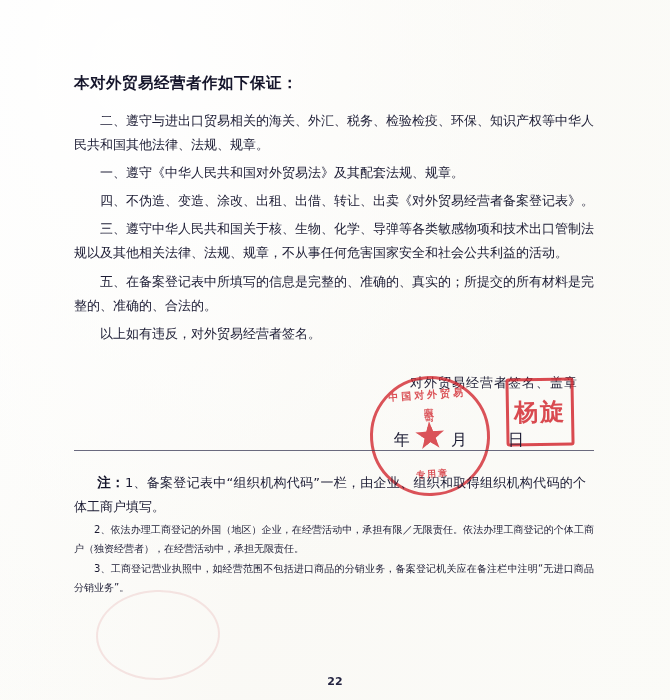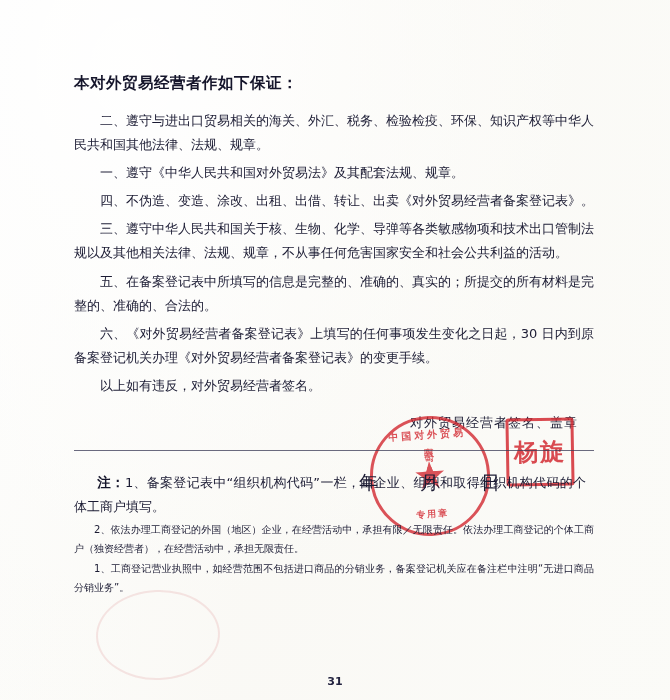--- a/index.html
+++ b/index.html
@@ -47,37 +47,37 @@
   .para {
     font-size: 13px;
     line-height: 1.85;
     text-indent: 2em;
     margin: 0 0 4px 0;
     color: #1b1b33;
     text-align: justify;
   }
   .sign-block {
     position: relative;
-    margin-top: 16px;
+    margin-top: 28px;
     height: 110px;
   }
   .sign-line {
     position: absolute;
     right: 16px;
     top: 0;
     font-size: 13px;
     color: #1b1b33;
     letter-spacing: 1px;
     white-space: nowrap;
   }
   .date-line {
     position: absolute;
-    right: 76px;
+    right: 52px;
     top: 56px;
-    font-size: 19px;
+    font-size: 16px;
     color: #1b1b33;
     letter-spacing: 18px;
     white-space: nowrap;
   }
   
   .seal-round {
     position: absolute;
     left: 296px;
     top: 2px;
     width: 114px;
@@ -227,21 +227,20 @@
   <div class="scan-tint"></div>
 
   <div class="content">
     <h1 class="doc-title">本对外贸易经营者作如下保证：</h1>
 
     <p class="para">二、遵守与进出口贸易相关的海关、外汇、税务、检验检疫、环保、知识产权等中华人民共和国其他法律、法规、规章。</p>
     <p class="para">一、遵守《中华人民共和国对外贸易法》及其配套法规、规章。</p>
     <p class="para">四、不伪造、变造、涂改、出租、出借、转让、出卖《对外贸易经营者备案登记表》。</p>
     <p class="para">三、遵守中华人民共和国关于核、生物、化学、导弹等各类敏感物项和技术出口管制法规以及其他相关法律、法规、规章，不从事任何危害国家安全和社会公共利益的活动。</p>
     <p class="para">五、在备案登记表中所填写的信息是完整的、准确的、真实的；所提交的所有材料是完整的、准确的、合法的。</p>
-    <p class="para">六、《对外贸易经营者备案登记表》上填写的任何事项发生变化之日起，30 日内到原备案登记机关办理《对外贸易经营者备案登记表》的变更手续。</p>
     <p class="para">以上如有违反，对外贸易经营者签名。</p>
 
     <div class="sign-block">
       <div class="sign-line">对外贸易经营者签名、盖章</div>
 
       <div class="seal-round">
         <div class="seal-top-text">
           <span class="seal-arc">中国对外贸易</span>
           <span class="seal-bottom">专用章</span>
         </div>
@@ -254,19 +253,19 @@
 
       <div class="date-line">年 月 日</div>
     </div>
   </div>
 
   <div class="divider"></div>
 
   <div class="notes">
     <p class="note-first"><b class="note-head">注：</b><span>1、备案登记表中“组织机构代码”一栏，由企业、组织和取得组织机构代码的个体工商户填写。</span></p>
     <p class="note">2、依法办理工商登记的外国（地区）企业，在经营活动中，承担有限／无限责任。依法办理工商登记的个体工商户（独资经营者），在经营活动中，承担无限责任。</p>
-    <p class="note">1、工商登记营业执照中，如经营范围不包括进口商品的分销业务，备案登记机关应在备注栏中注明“无进口商品分销业务”。</p>
+    <p class="note">3、工商登记营业执照中，如经营范围不包括进口商品的分销业务，备案登记机关应在备注栏中注明“无进口商品分销业务”。</p>
   </div>
 
   <div class="watermark-seal"></div>
 
-  <div class="page-number">31</div>
+  <div class="page-number">22</div>
 </div>
 
 </body></html>

